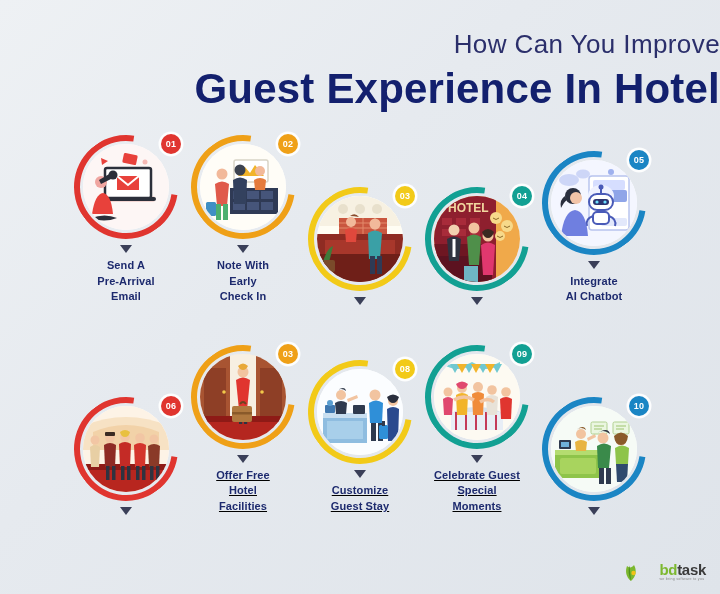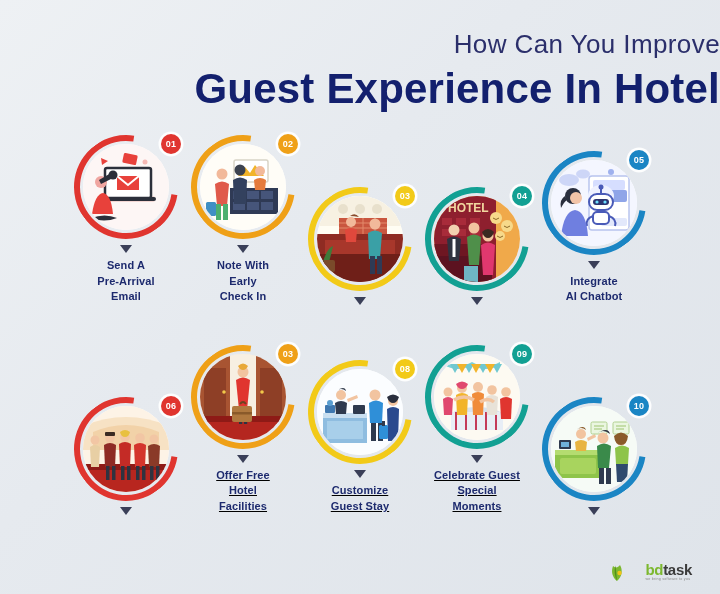--- a/index.html
+++ b/index.html
@@ -59,21 +59,21 @@
     border-left:6px solid transparent; border-right:6px solid transparent;
     border-top:8px solid #3a3f58;
   }
   .caption {
     margin-top:5px; text-align:center;
     font-size:11px; font-weight:bold; color:#1d2a6e; line-height:1.42;
     white-space:pre-line; letter-spacing:.1px;
   }
 
   
-  .logo { position:absolute; right:28px; bottom:12px; display:flex; align-items:center; gap:20px; }
+  .logo { position:absolute; right:14px; bottom:12px; display:flex; align-items:center; gap:20px; }
   .logo-mark { width:16px; height:20px; }
   .logo-text { line-height:1; }
   .logo-name { font-size:15px; font-weight:bold; color:#3b3b3b; letter-spacing:-.3px; }
   .logo-name .bd { color:#7cb82f; }
   .logo-tag { font-size:3.6px; color:#8a8a8a; letter-spacing:.25px; margin-top:1px; }
 </style>
 </head>
 <body>
 
 <div id="infographic">

